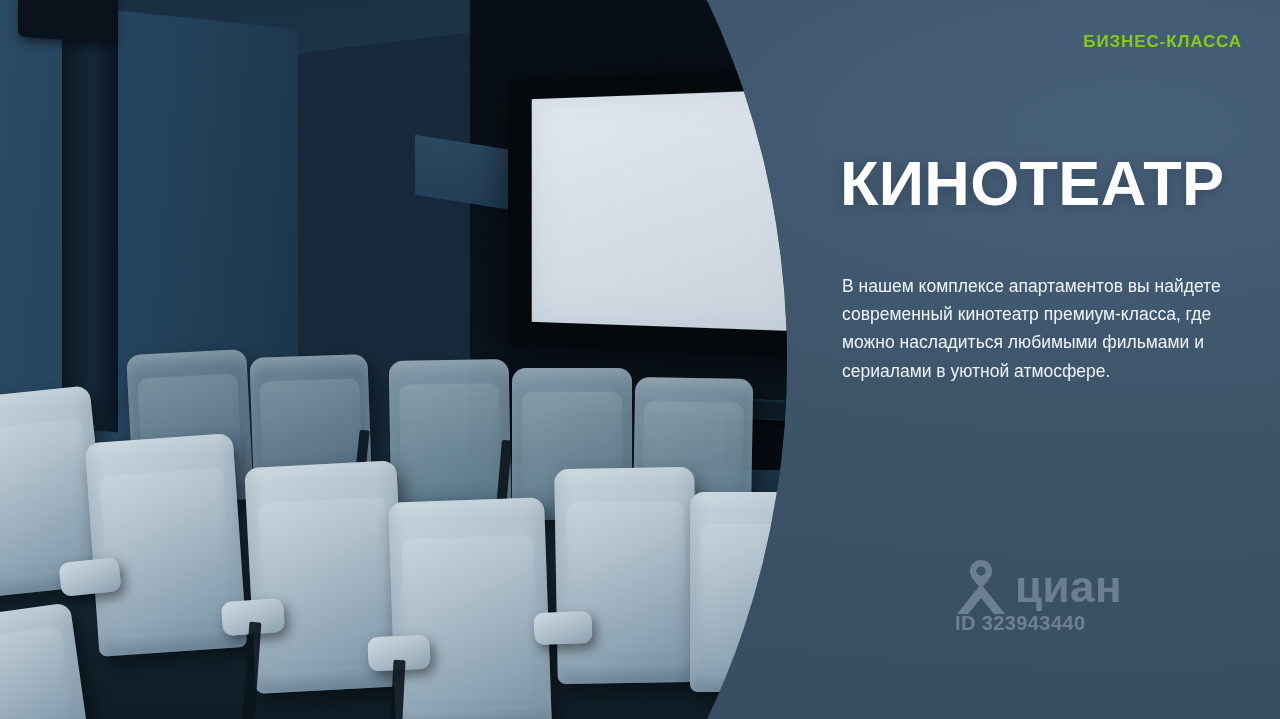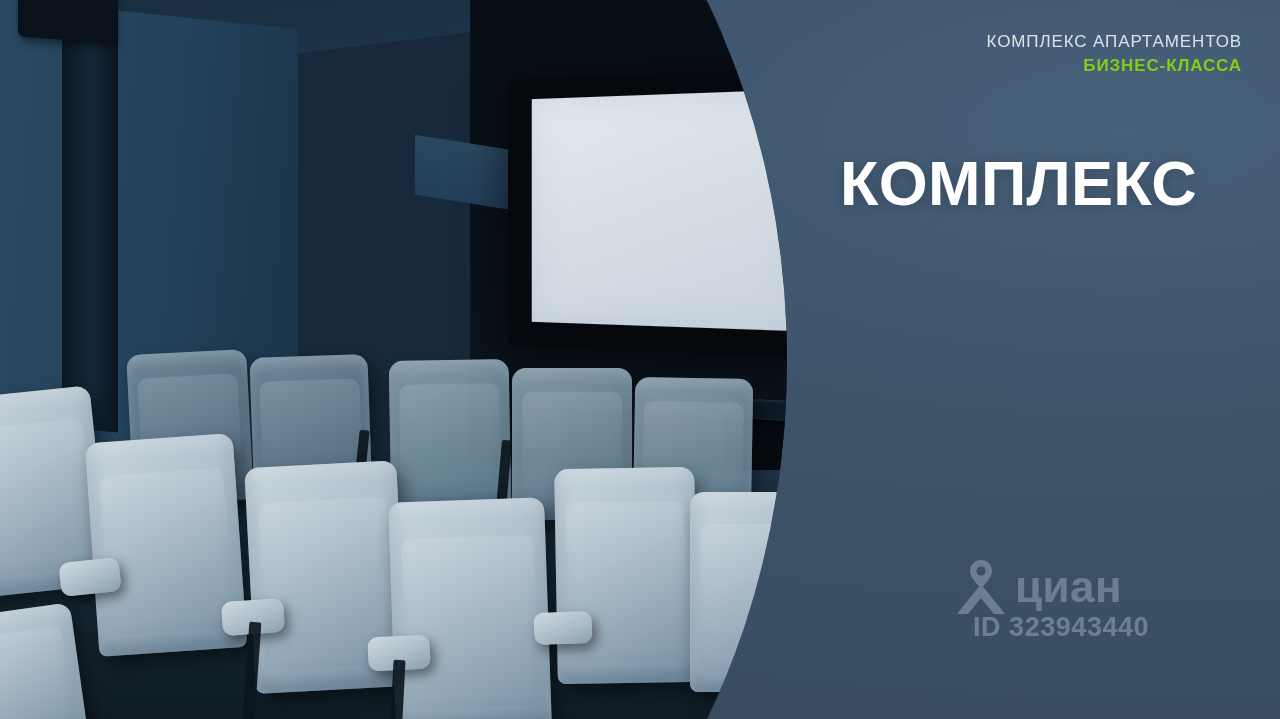--- a/index.html
+++ b/index.html
@@ -284,22 +284,22 @@
   }
   .wm-word {
     font-size: 44px;
     font-weight: 700;
     color: #dfeaf3;
     letter-spacing: .01em;
     line-height: 1;
   }
   .wm-id {
     margin-top: -6px;
-    margin-left: 18px;
-    font-size: 27px;
+    margin-left: 0;
+    font-size: 20px;
     font-weight: 700;
     color: #e6eff7;
     letter-spacing: .02em;
   }
 </style>
 </head>
 <body>
 
 <div class="slide">
 
@@ -353,26 +353,26 @@
       <div class="armrest" style="left:534px; top:612px; width:58px; height:32px; transform:rotate(-2deg);"></div>
 
       <div class="seat" style="left:-70px; top:612px; width:150px; height:140px; transform:rotate(-8deg);"></div>
 
       <div class="seat-leg" style="left:246px; top:622px; width:12px; height:98px; transform:rotate(4deg);"></div>
       <div class="seat-leg" style="left:392px; top:660px; width:12px; height:60px; transform:rotate(3deg);"></div>
     </div>
   </div>
 
   <div class="eyebrow">
-    <span class="line1">КОМПЛЕКС АПАРТАМЕНТОВ</span>
     <span class="line2">БИЗНЕС-КЛАССА</span>
   </div>
 
-  <h1 class="title">КОМПЛЕКС</h1>
-
+  <h1 class="title">КИНОТЕАТР</h1>
+
+  <p class="body-text">В нашем комплексе апартаментов вы найдете современный кинотеатр премиум-класса, где можно насладиться любимыми фильмами и сериалами в уютной атмосфере.</p>
 
   <div class="watermark">
     <div class="wm-row">
       <svg class="wm-logo" viewBox="0 0 52 58">
         <path d="M26 2c-6.1 0-11 4.9-11 11 0 7.8 11 17 11 17s11-9.2 11-17c0-6.1-4.9-11-11-11z" fill="#dfeaf3"></path>
         <circle cx="26" cy="13" r="4.6" fill="#3d5469"></circle>
         <path d="M26 26 L50 56 L39 56 L26 40 L13 56 L2 56 Z" fill="#dfeaf3"></path>
       </svg>
       <span class="wm-word">циан</span>
     </div>

